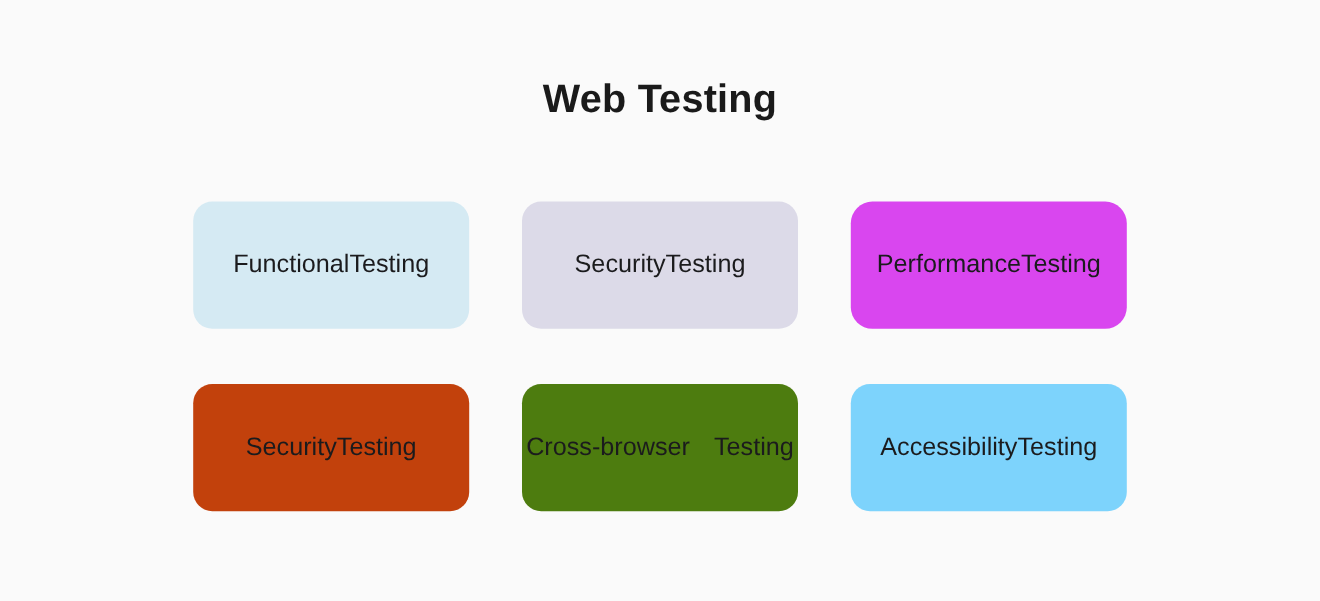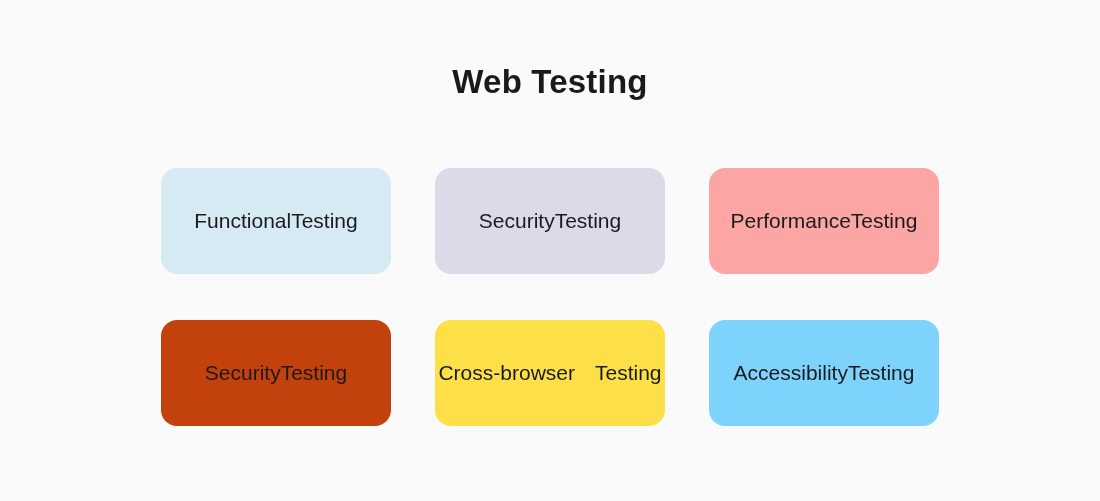--- a/index.html
+++ b/index.html
@@ -65,31 +65,31 @@
     <div class="card" style="background-color: rgb(213, 234, 243);">
       <span class="card-line">Functional</span>
       <span class="card-line">Testing</span>
     </div>
 
     <div class="card" style="background-color: rgb(220, 218, 232);">
       <span class="card-line">Security</span>
       <span class="card-line">Testing</span>
     </div>
 
-    <div class="card" style="background-color: #fca5a5;">
+    <div class="card" style="background-color: #d946ef; border-radius: 18px;">
       <span class="card-line">Performance</span>
       <span class="card-line">Testing</span>
     </div>
 
     <div class="card" style="background-color: #c2410c;">
       <span class="card-line">Security</span>
       <span class="card-line">Testing</span>
     </div>
 
-    <div class="card" style="background-color: #fde047; gap: 20px;">
+    <div class="card" style="background-color: #4d7c0f; gap: 20px;">
       <span class="card-line">Cross-browser</span>
       <span class="card-line">Testing</span>
     </div>
 
     <div class="card" style="background-color: #7dd3fc;">
       <span class="card-line">Accessibility</span>
       <span class="card-line">Testing</span>
     </div>
 
   </div>

